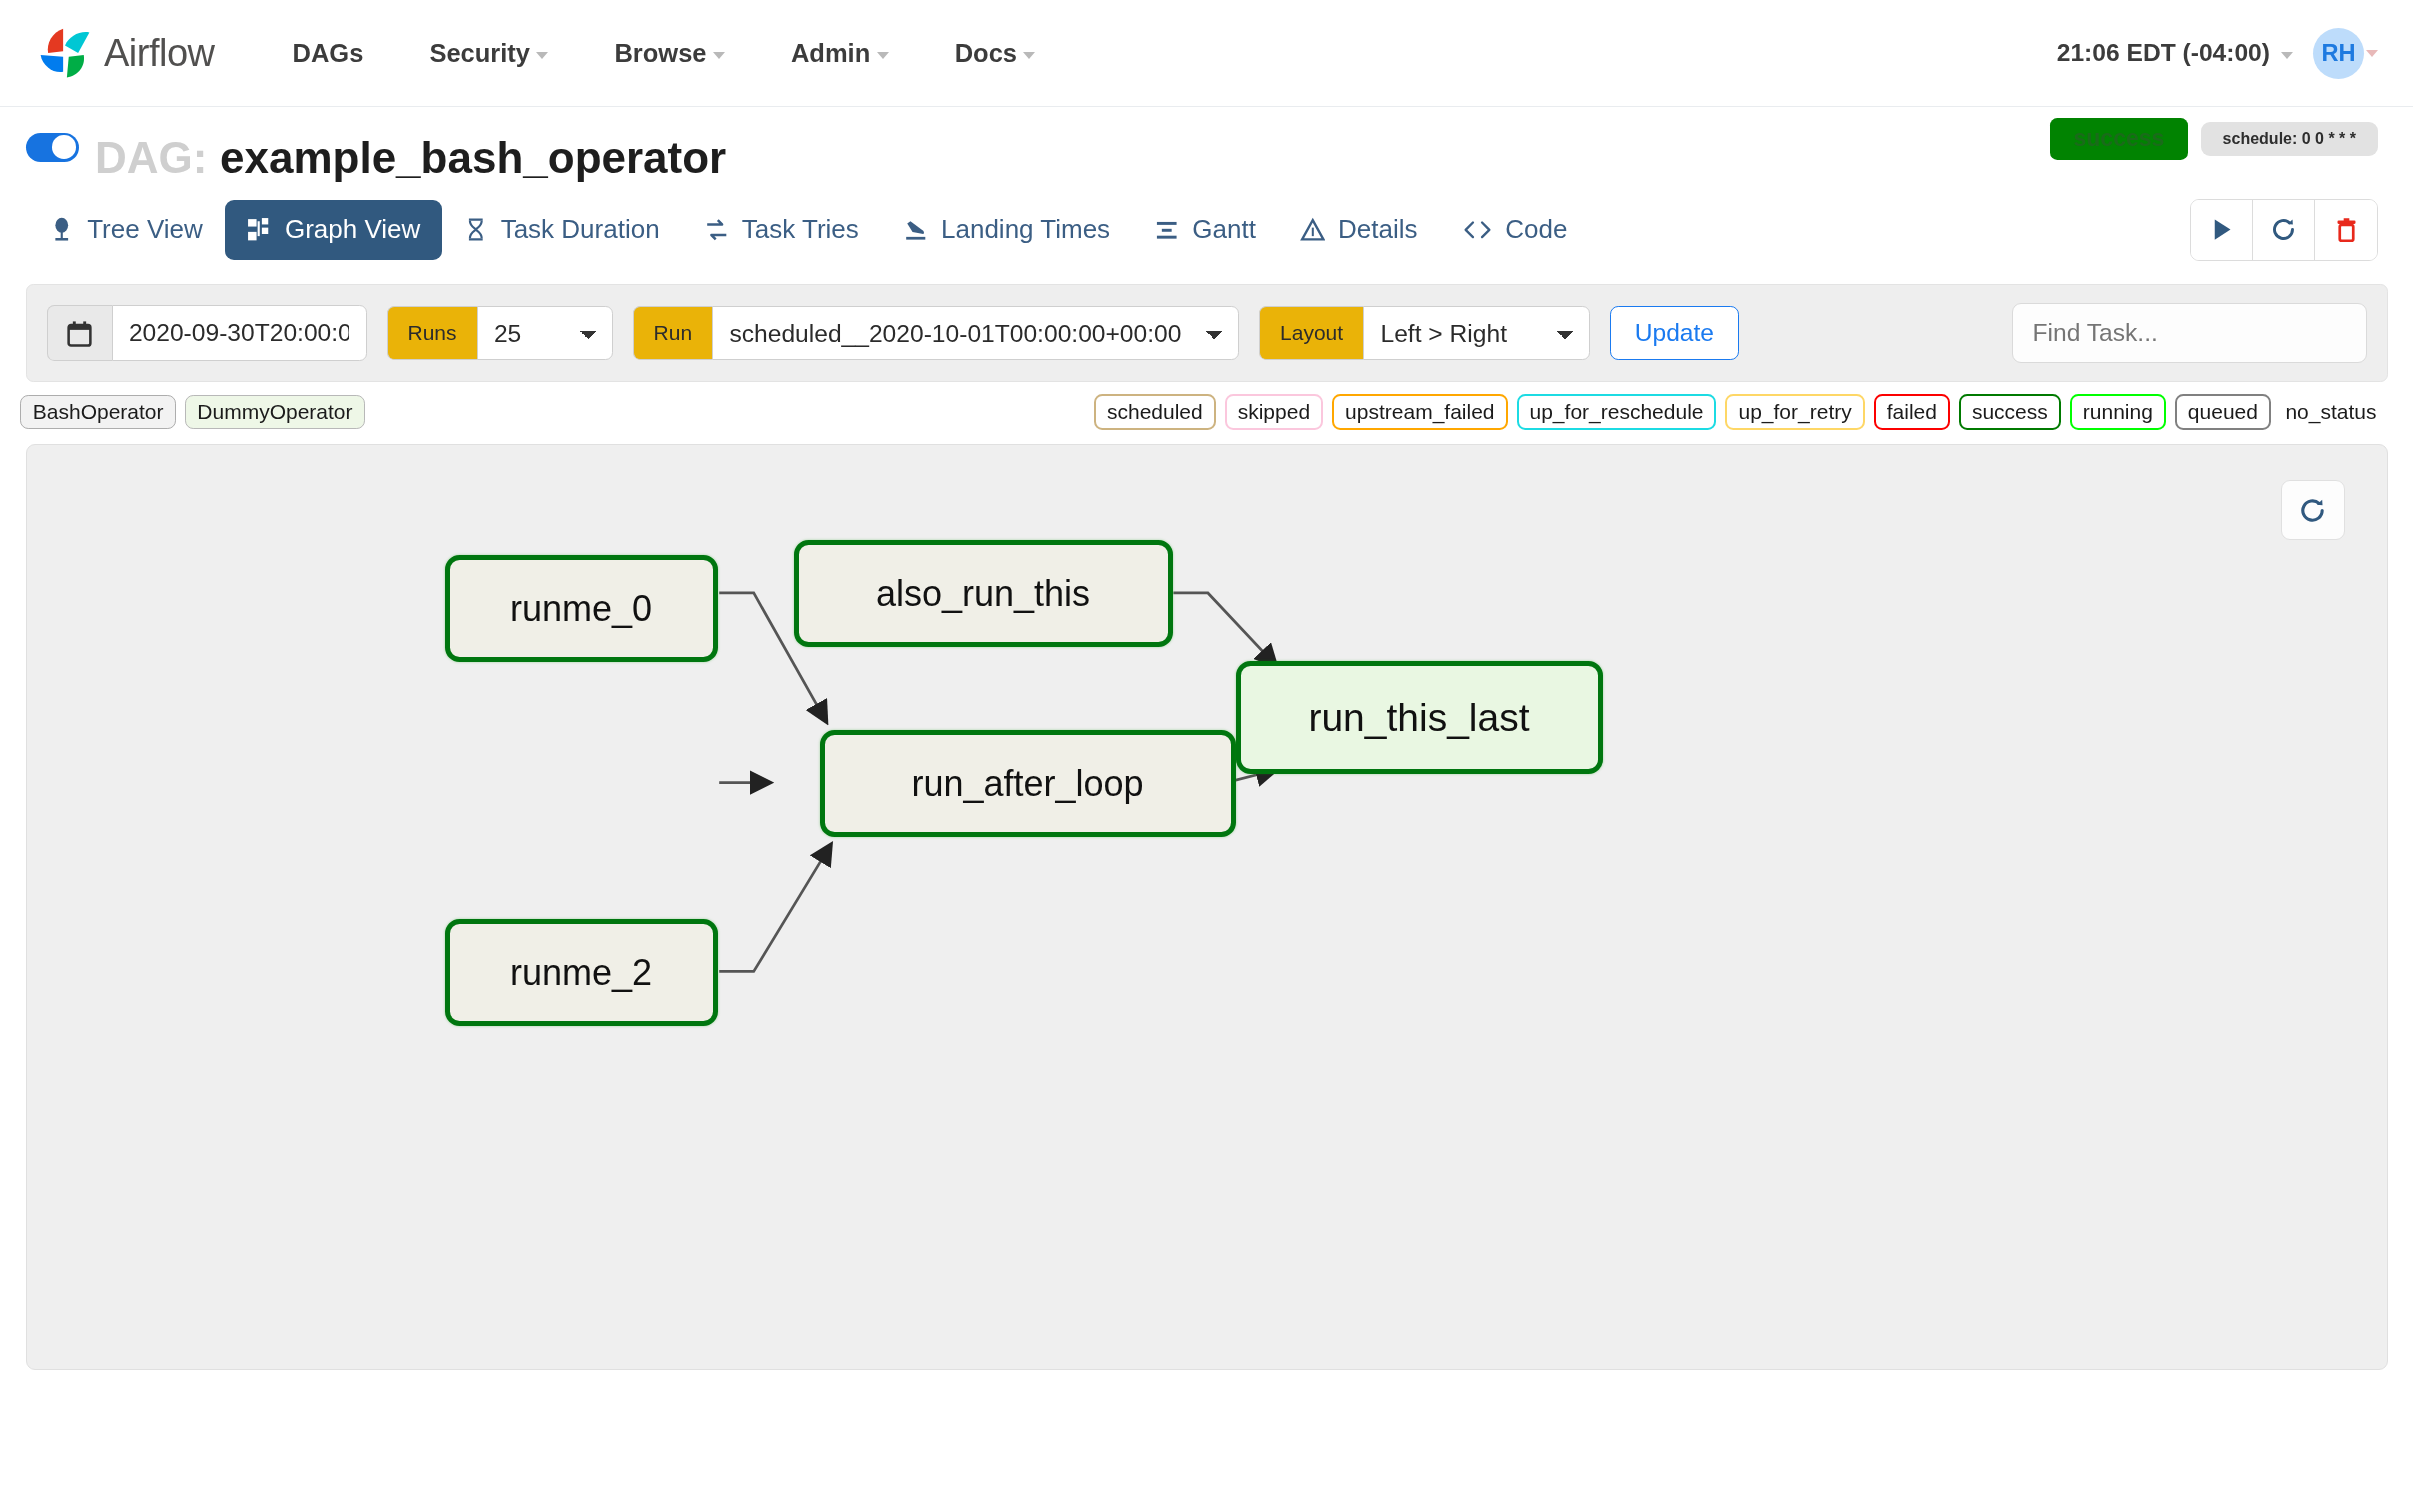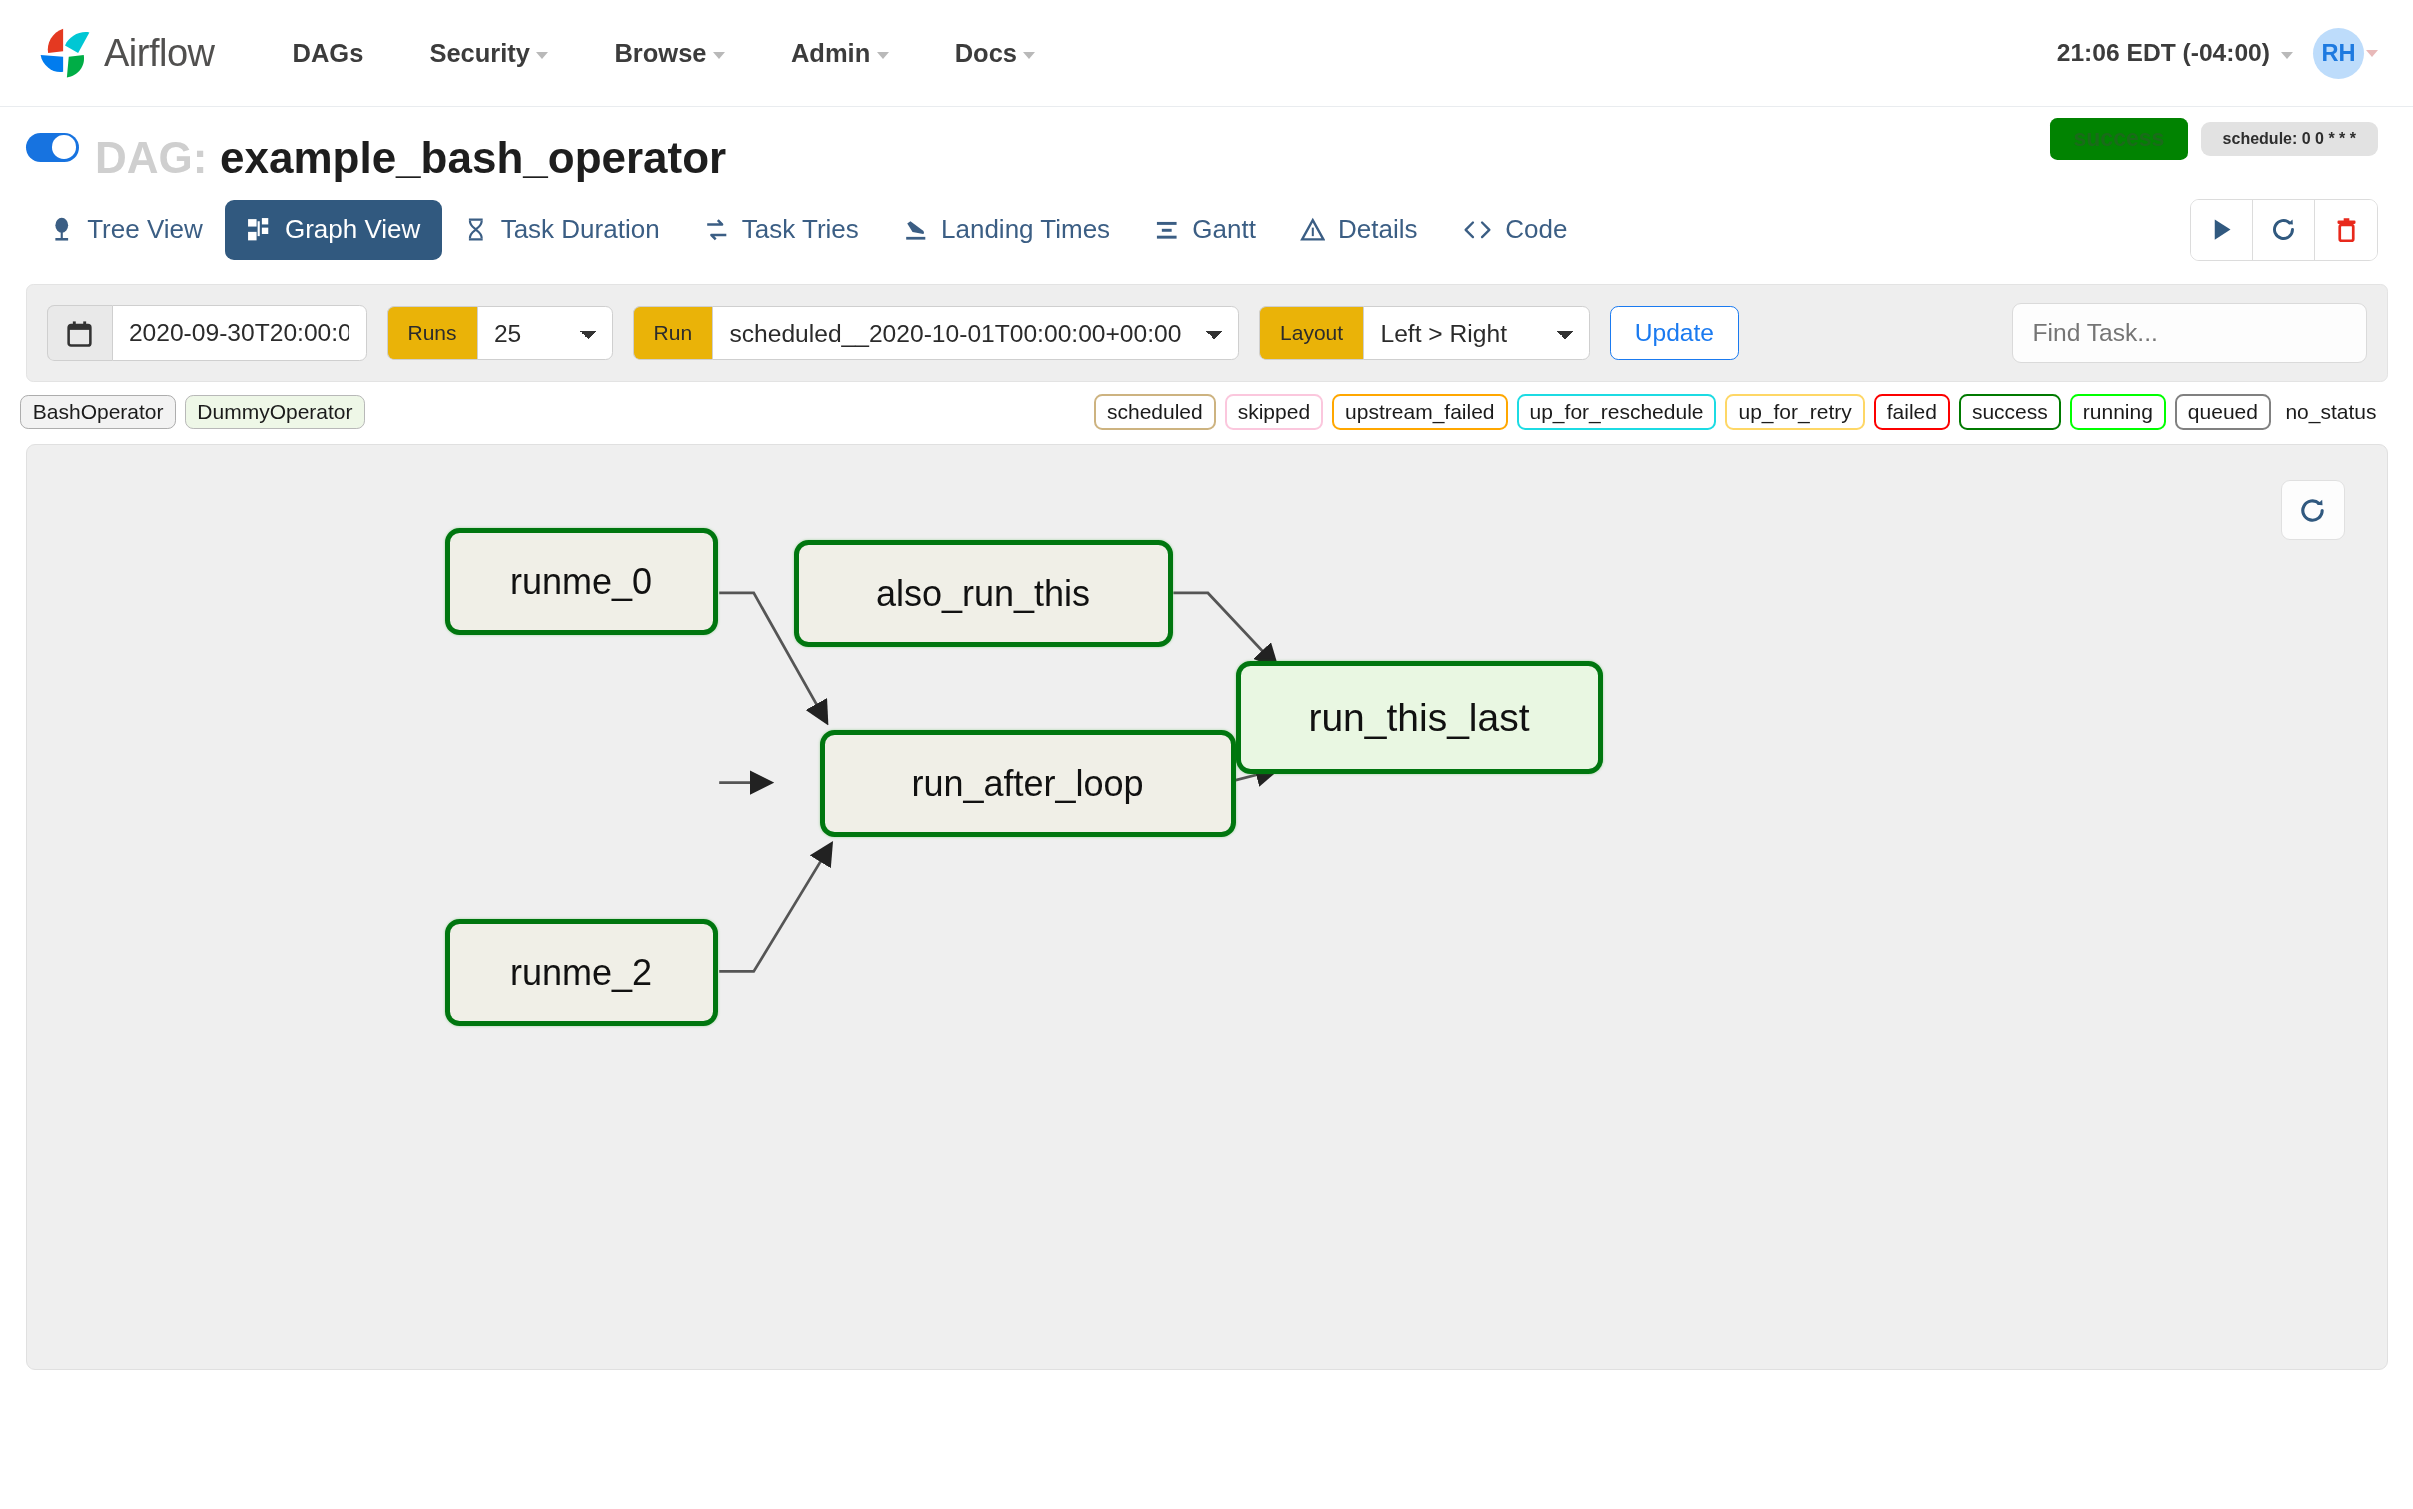--- a/index.html
+++ b/index.html
@@ -446,21 +446,21 @@
 
     <path d="M762 372 L818 372" stroke="#555" stroke-width="3" fill="none" marker-end="url(#ah)"></path>
 
     <path d="M762 580 L800 580 L885 440" stroke="#555" stroke-width="3" fill="none" marker-end="url(#ah)"></path>
 
     <path d="M1262 163 L1300 163 L1375 243" stroke="#555" stroke-width="3" fill="none" marker-end="url(#ah)"></path>
 
     <path d="M1292 372 L1320 372 L1375 358" stroke="#555" stroke-width="3" fill="none" marker-end="url(#ah)"></path>
   </svg>
 
-  <div class="node" style="left:418px; top:83px; width:273px; height:107px;">
+  <div class="node" style="left:418px; top:110px; width:273px; height:107px;">
     <span>runme_0</span>
   </div>
   <div class="node" style="left:767px; top:95px; width:379px; height:107px;">
     <span>also_run_this</span>
   </div>
   <div class="node" style="left:757px; top:285px; width:416px; height:107px;margin-left:36px;">
     <span>run_after_loop</span>
   </div>
   <div class="node" style="left:418px; top:474px; width:273px; height:107px;">
     <span>runme_2</span>

